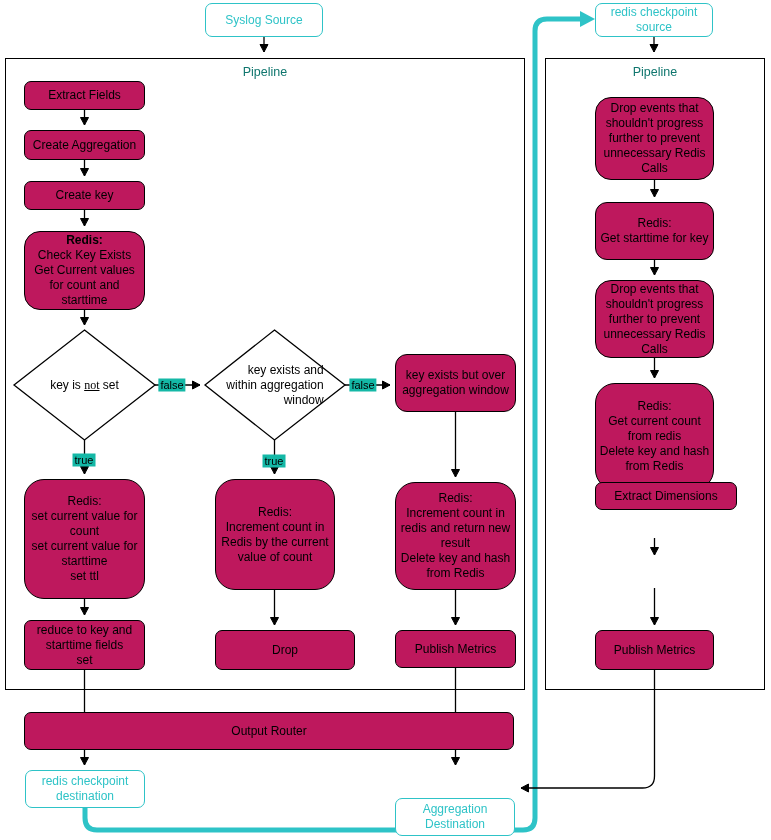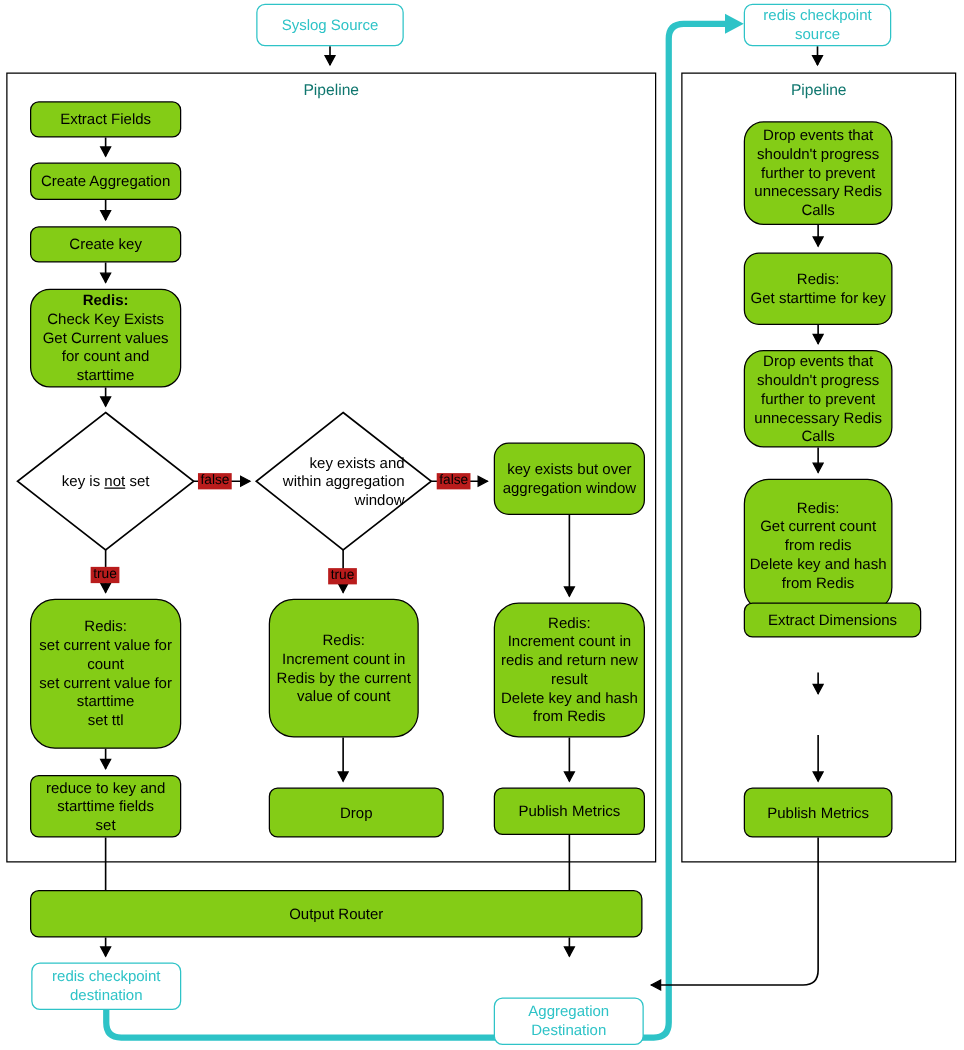--- a/index.html
+++ b/index.html
@@ -15,37 +15,37 @@
     position:absolute; top:6px; left:0; right:0; text-align:center;
     font-size:12.5px; color:#0f766e;
   }
   svg.wires { position:absolute; left:0; top:0; width:771px; height:840px; }
   .wire { stroke:#000; stroke-width:1.3; fill:none; }
   .arrow { marker-end:url(#arrowhead); }
   .teal-wire { stroke:var(--teal); stroke-width:5; fill:none; stroke-linecap:round; }
   .teal-head { fill:var(--teal); }
   .shape { fill:#fff; stroke:#000; stroke-width:1.3; }
   .box {
-    position:absolute; background:#84cc16; border:1px solid #000; border-radius:7px;
+    position:absolute; background:#be185d; border:1px solid #000; border-radius:7px;
     display:flex; flex-direction:column; align-items:center; justify-content:center;
     text-align:center; font-size:12px; line-height:15px; white-space:pre-line;
     box-sizing:border-box; padding:2px;
   }
   .r12 { border-radius:12px; }
   .r16 { border-radius:16px; }
   .r20 { border-radius:20px; }
   .bold { font-weight:bold; }
   .teal-box { border:1px solid var(--teal); color:var(--teal); background:#fff; }
   .dtext {
     position:absolute; display:flex; align-items:center; justify-content:center;
     text-align:right; font-size:12px; line-height:15px;
   }
-  .u { text-decoration:underline; }
+  .u { text-decoration:underline;font-family:Liberation Serif, serif; }
   .edge-label {
-    position:absolute; transform:translate(-50%,-50%); background:#b91c1c;
+    position:absolute; transform:translate(-50%,-50%); background:#14b8a6;
     font-size:11px; padding:0 2px; line-height:13px;
   }
 </style>
 </head>
 <body>
 
 <div class="canvas">
 
   <div class="container" style="left:5px; top:58px; width:520px; height:632px;">
     <div class="container-title">Pipeline</div>

